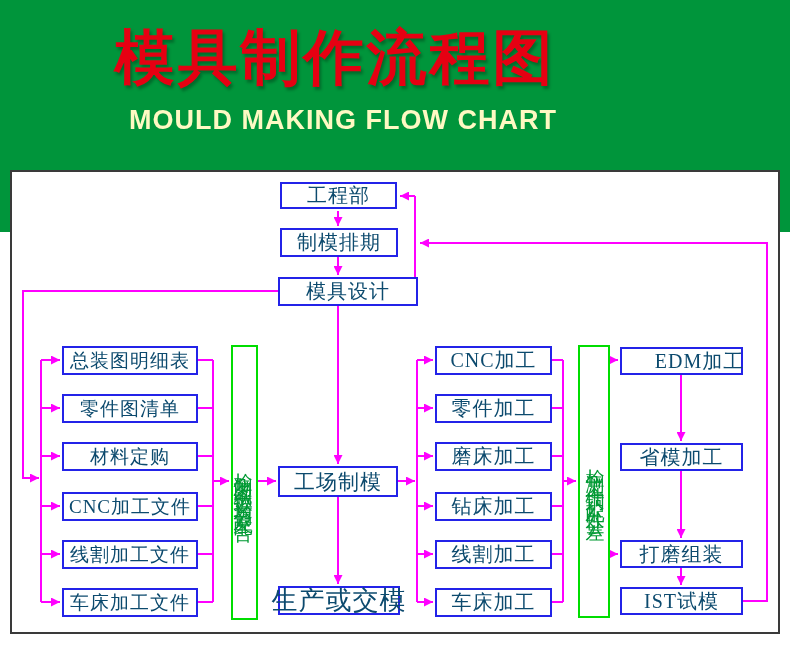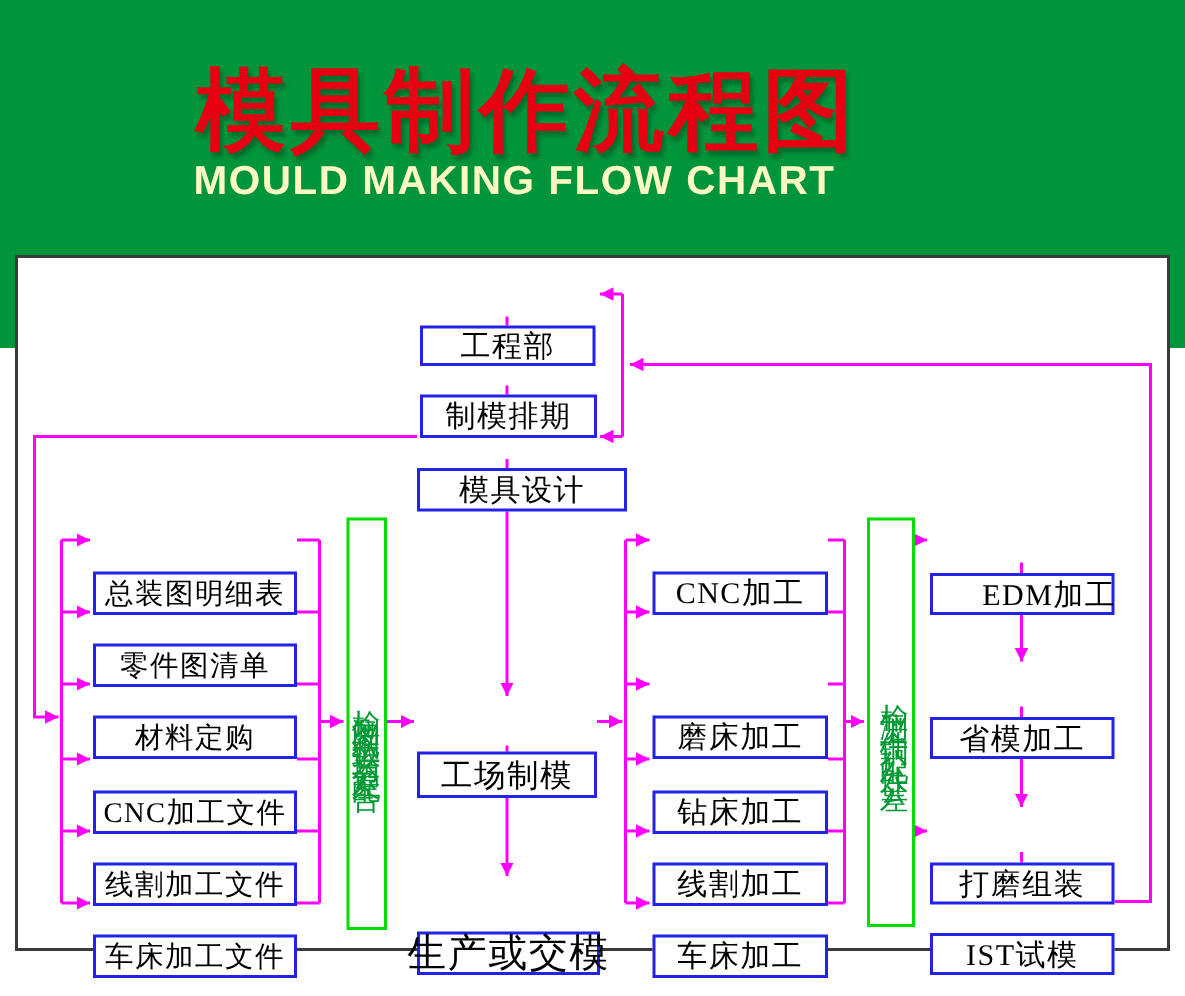--- a/index.html
+++ b/index.html
@@ -6,39 +6,39 @@
   #page{
     position:relative;width:790px;height:664px;overflow:hidden;
     background:#ffffff;font-family:"Liberation Sans","DejaVu Sans",sans-serif;
   }
   
   .banner{position:absolute;left:0;top:0;width:790px;height:232px;background:#00953b;z-index:0;}
   .banner-title{
     position:absolute;left:0;top:18px;width:670px;text-align:center;
     font-size:60px;font-weight:900;color:#e60012;letter-spacing:3px;
     font-family:Liberation Sans, sans-serif;
-    text-shadow:2px 3px 3px rgba(0,0,0,0.28);margin:16px;
+    text-shadow:2px 3px 3px rgba(0,0,0,0.28);margin:0;
   }
   .banner-subtitle{
     position:absolute;left:0;top:105px;width:686px;text-align:center;
     font-size:27px;font-weight:bold;color:#fef9c3;letter-spacing:1px;
   }
   
   .panel{
     position:absolute;left:10px;top:170px;width:770px;height:464px;
     background:#ffffff;border:2px solid #3a3a3a;box-sizing:border-box;z-index:1;
   }
   
   .connectors{position:absolute;left:0;top:0;width:790px;height:664px;z-index:2;}
   
   .fbox{
     position:absolute;box-sizing:border-box;border:2px solid #2323e8;background:#ffffff;
     display:flex;align-items:center;justify-content:center;
     font-family:"Liberation Serif","DejaVu Serif",serif;
-    font-size:20px;color:#000000;z-index:3;white-space:nowrap;letter-spacing:1px;margin-top:35px;
+    font-size:20px;color:#0c4a6e;z-index:3;white-space:nowrap;letter-spacing:1px;
   }
   
   .strip{
     position:absolute;box-sizing:border-box;border:2px solid #00dd00;background:#ffffff;
     z-index:3;display:flex;justify-content:center;
     font-family:"Liberation Serif","DejaVu Serif",serif;
     font-size:19px;color:#009933;
     writing-mode:vertical-rl;text-orientation:upright;
     letter-spacing:5px;padding-top:5px;
   }
@@ -141,20 +141,21 @@
   <div class="fbox lc r0">总装图明细表</div>
   <div class="fbox lc r1">零件图清单</div>
   <div class="fbox lc r2">材料定购</div>
   <div class="fbox lc r3">CNC加工文件</div>
   <div class="fbox lc r4">线割加工文件</div>
   <div class="fbox lc r5">车床加工文件</div>
 
   <div class="strip strip-left">检测图纸数据与公差配合</div>
 
   <div class="fbox mc r0">CNC加工</div>
+  <div class="fbox mc r1">零件加工</div>
   <div class="fbox mc r2">磨床加工</div>
   <div class="fbox mc r3">钻床加工</div>
   <div class="fbox mc r4">线割加工</div>
   <div class="fbox mc r5">车床加工</div>
 
   <div class="strip strip-right">检测工件铜公配件公差</div>
 
   <div class="fbox rc e0">EDM加工</div>
   <div class="fbox rc e1">省模加工</div>
   <div class="fbox rc e2">打磨组装</div>

